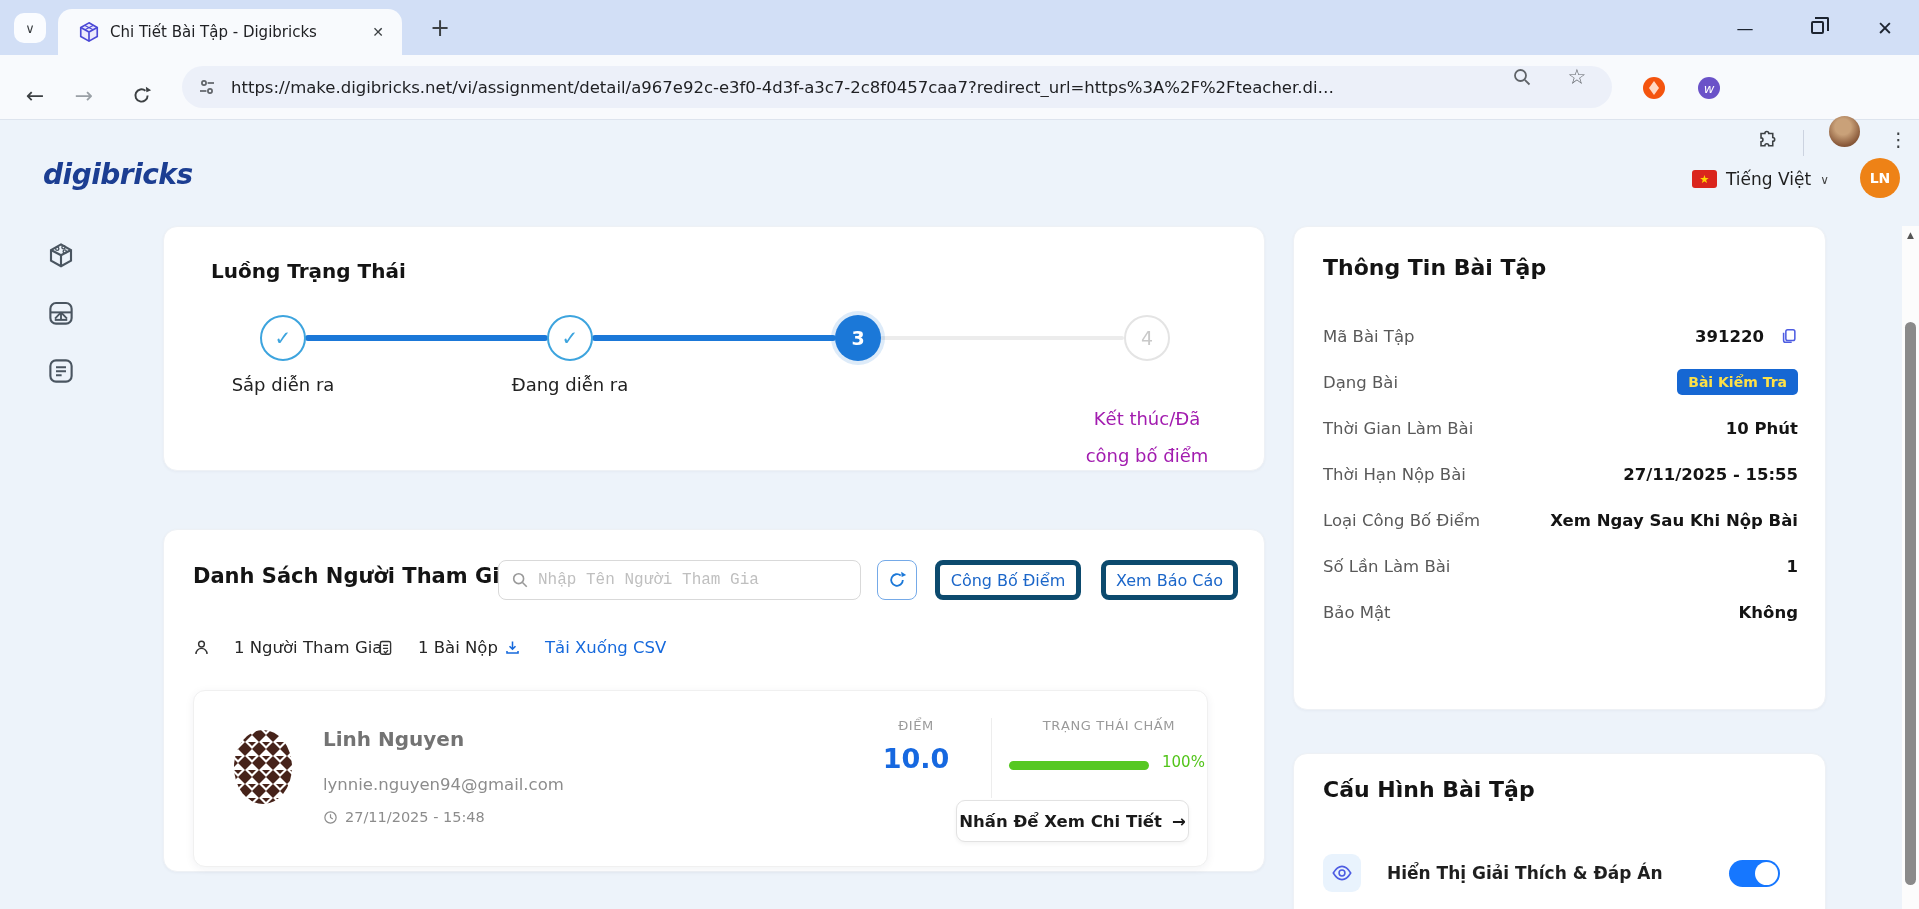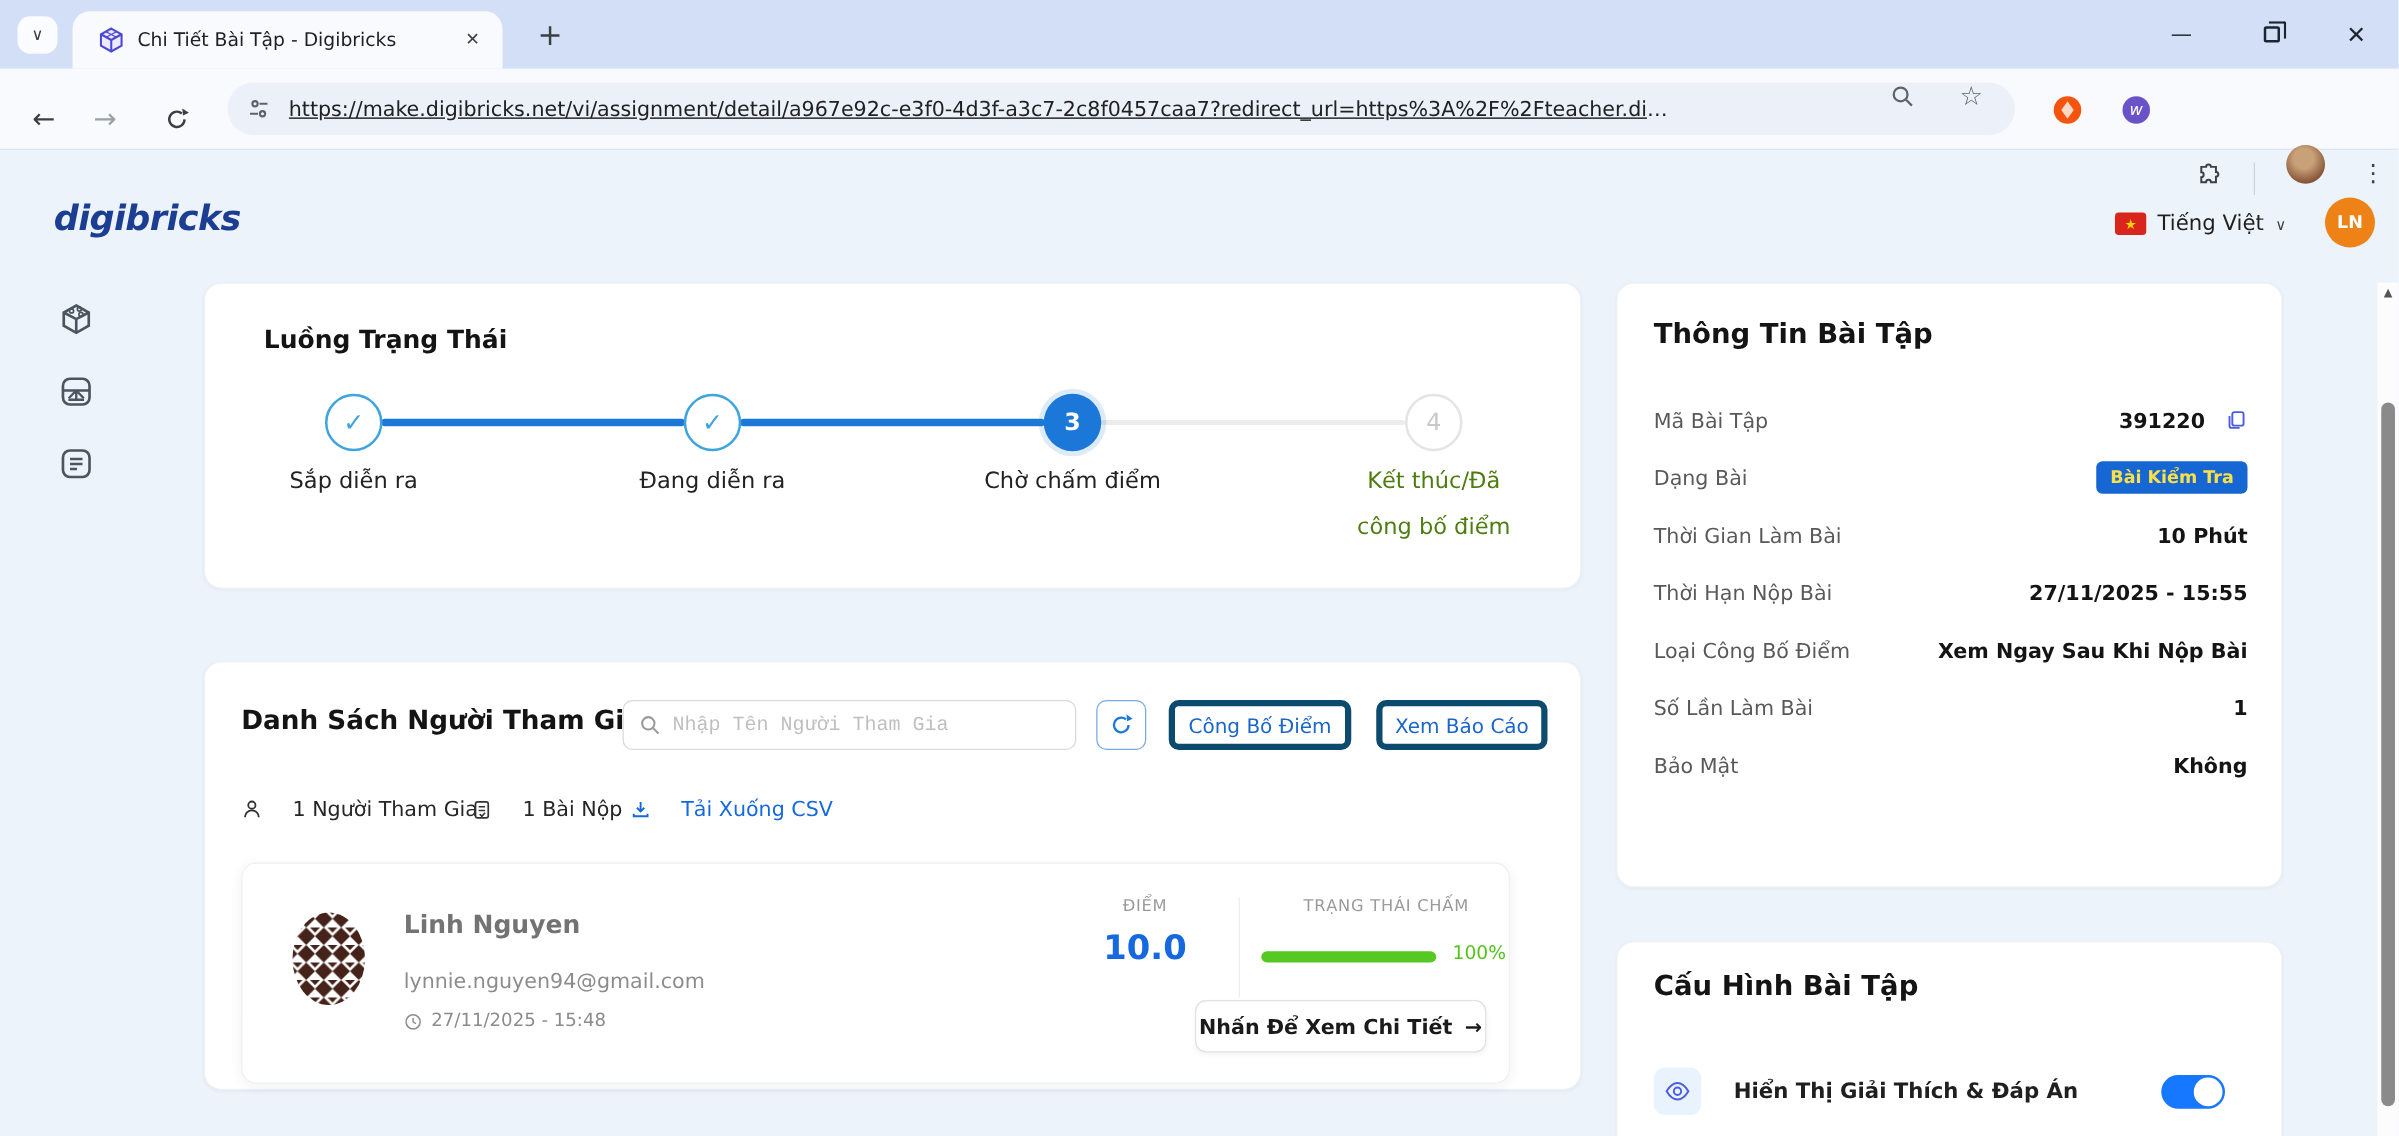--- a/index.html
+++ b/index.html
@@ -30,21 +30,21 @@
     border-top:2px solid #1d2430; border-right:2px solid #1d2430; border-radius:0 2px 0 0; }
 
   
   .toolbar { position:absolute; left:0; top:55px; width:1919px; height:65px; background:#f8fafd; border-bottom:1px solid #dde4ee; }
   .navbtn { position:absolute; top:78px; width:36px; height:36px; display:flex; align-items:center; justify-content:center;
     font-size:22px; color:#3c4043; border-radius:50%; cursor:pointer; }
   .navbtn.back { left:17px; top:22px; }
   .navbtn.fwd { left:66px; top:22px; color:#9aa0a6; }
   .navbtn.reload { left:123px; top:22px; }
   .omnibox { position:absolute; left:182px; top:11px; width:1430px; height:42px; border-radius:21px; background:#ecf0f9;
-    display:flex; align-items:center;text-decoration:underline; }
+    display:flex; align-items:center; }
   .omnibox .tune { margin-left:15px; flex:0 0 auto; }
   .omnibox .url { margin-left:14px; font-size:16.5px; color:#202124; white-space:nowrap; overflow:hidden;
     text-overflow:ellipsis; max-width:1110px; }
   .omni-ic { position:absolute; top:10px; width:24px; height:24px; display:flex; align-items:center; justify-content:center;
     cursor:pointer; color:#5f6368; }
   .ext-dot { position:absolute; top:22px; width:22px; height:22px; border-radius:50%; cursor:pointer; }
   .divider-v { position:absolute; left:1803px; top:75px; width:1px; height:26px; background:#ccd3e0; }
   .profile-av { position:absolute; left:1829px; top:61px; width:31px; height:31px; border-radius:50%; cursor:pointer;
     background:radial-gradient(circle at 45% 35%, #c9a179 0 30%, #8a5a3b 70%, #5e3a24 100%); }
   .dots { position:absolute; left:1889px; top:73px; font-size:19px; color:#3c4043; cursor:pointer; }
@@ -74,21 +74,21 @@
   .step-circle { position:absolute; top:88px; width:46px; height:46px; border-radius:50%;
     display:flex; align-items:center; justify-content:center; }
   .step-done { background:#fff; border:2.5px solid #3da4de; color:#3da4de; font-size:20px; }
   .step-current { background:#1b78d8; color:#fff; font-size:19px; font-weight:600;
     box-shadow:0 0 0 4px rgba(27,120,216,.15); }
   .step-pending { background:#fff; border:2px solid #e4e4e4; color:#c9c9c9; font-size:19px; }
   .connector { position:absolute; border-radius:3px; }
   .conn-done { top:108px; height:6px; background:#1b78d8; }
   .conn-pending { top:109px; height:4px; background:#ececec; }
   .step-label { position:absolute; top:140px; width:220px; text-align:center; font-size:18px; color:#222; line-height:2.05; }
-  .step-label.pending { color:#4d7c0f; }
+  .step-label.pending { color:#a21caf;margin-top:34px; }
 
   
   #part-card { left:163px; top:529px; width:1102px; height:343px; }
   #part-title { left:29px; top:34px; font-size:21px; }
   .search-box { position:absolute; left:334px; top:30px; width:363px; height:40px; border:1px solid #d9d9d9;
     border-radius:8px; background:#fff; display:flex; align-items:center; }
   .search-box svg { margin-left:12px; flex:0 0 auto; }
   .search-box input { border:0; outline:0; background:transparent; margin-left:9px; width:300px; font-size:16px;
     color:#333; font-family:Liberation Mono, monospace; }
   .search-box input::placeholder { color:#bfbfbf; }
@@ -252,21 +252,20 @@
     </div>
     <div class="step-circle step-current" style="left:671px;">
       <span>3</span>
     </div>
     <div class="step-circle step-pending" style="left:960px;">
       <span>4</span>
     </div>
 
     <div class="step-label" style="left:9px;">Sắp diễn ra</div>
     <div class="step-label" style="left:296px;">Đang diễn ra</div>
-    <div class="step-label" style="left:584px;">Chờ chấm điểm</div>
     <div class="step-label pending" style="left:913px; width:140px;">Kết thúc/Đã công bố điểm</div>
   </div>
 
   <div class="card" id="part-card">
     <div class="card-title" id="part-title">Danh Sách Người Tham Gia</div>
 
     <div class="search-box">
       <svg width="18" height="18" viewBox="0 0 20 20">
         <circle cx="8.5" cy="8.5" r="5.5" fill="none" stroke="#999" stroke-width="1.8"></circle>
         <line x1="12.8" y1="12.8" x2="17.5" y2="17.5" stroke="#999" stroke-width="1.8"></line>

